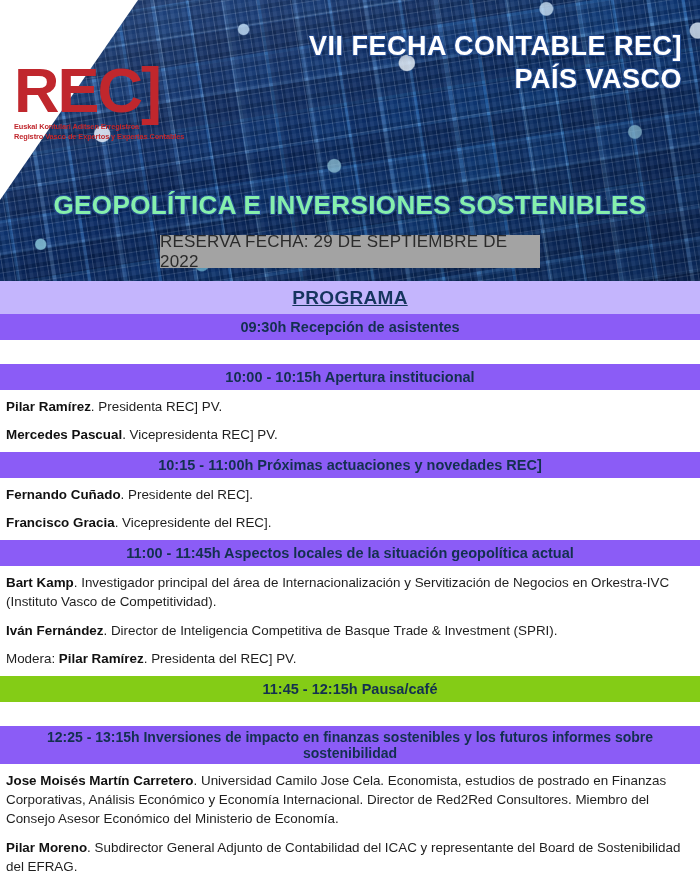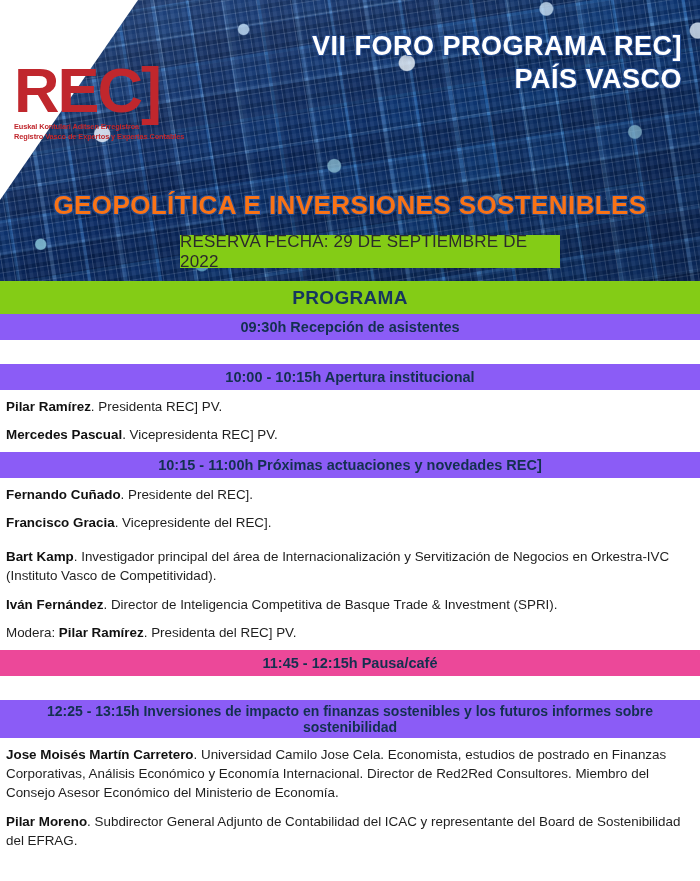--- a/index.html
+++ b/index.html
@@ -117,42 +117,41 @@
   }
   .hero-subtitle {
     position: absolute;
     top: 190px;
     left: 0;
     width: 700px;
     text-align: center;
     font-size: 26px;
     font-weight: bold;
     letter-spacing: .4px;
-    color: #f97316;
+    color: #86efac;
     text-shadow:
       -1px -1px 0 rgba(40,80,150,.8),
        1px -1px 0 rgba(40,80,150,.8),
       -1px  1px 0 rgba(40,80,150,.8),
        1px  1px 0 rgba(40,80,150,.8),
        0 2px 5px rgba(0,20,60,.5);
   }
   .date-band {
     position: absolute;
     left: 160px;
     top: 235px;
     width: 380px;
     height: 33px;
-    background: #84cc16;
+    background: #a3a3a3;
     display: flex;
     align-items: center;
     justify-content: center;
     font-size: 17px;
     letter-spacing: .2px;
     color: #2b2b2b;
-    margin-left: 20px;
   }
 
   
   .logo {
     position: absolute;
     top: 22px;
     left: 14px;
     width: 145px;
     margin-top: 40px;
   }
@@ -171,50 +170,51 @@
     white-space: nowrap;
   }
   .logo-tag1 { font-size: 7.4px; margin-top: 2px; }
   .logo-tag2 { font-size: 7.4px; margin-top: 1px; }
 
   
   .program {
     width: 700px;
   }
   .program-title {
-    background: #84cc16;
+    background: #c4b5fd;
     height: 33px;
     display: flex;
     align-items: center;
     justify-content: center;
     font-size: 19px;
     font-weight: bold;
     color: #16355e;
     letter-spacing: .3px;
+    text-decoration: underline;
   }
   .session-head {
     background: #8b5cf6;
     min-height: 26px;
     display: flex;
     align-items: center;
     justify-content: center;
     font-size: 14.5px;
     font-weight: bold;
     color: #13304f;
     padding: 3px 6px;
     box-sizing: border-box;
     text-align: center;
   }
   .session-head.wide {
     justify-content: flex-start;
     padding-left: 6px;
     font-size: 14px;
   }
   .session-head.muted {
-    background: #ec4899;
+    background: #84cc16;
   }
   .gap {
     background: #ffffff;
     height: 24px;
   }
   .speakers {
     background: #ffffff;
     padding: 7px 12px 7px 6px;
   }
   .speaker-line {
@@ -235,21 +235,21 @@
   <div class="hero-sheen"></div>
   <div class="hero-wedge"></div>
 
   <div class="logo">
     <div class="logo-mark">REC]</div>
     <div class="logo-tag1">Euskal Kontulari Aditsen Erregistroa</div>
     <div class="logo-tag2">Registro Vasco de Expertos y Expertas Contables</div>
   </div>
 
   <div class="hero-title">
-    <div>VII FORO PROGRAMA REC]</div>
+    <div>VII FECHA CONTABLE REC]</div>
     <div>PAÍS VASCO</div>
   </div>
 
   <div class="hero-subtitle">GEOPOLÍTICA E INVERSIONES SOSTENIBLES</div>
 
   <div class="date-band">RESERVA FECHA: 29 DE SEPTIEMBRE DE 2022</div>
 </div>
 
 <div class="program">
   <div class="program-title">PROGRAMA</div>
@@ -259,20 +259,21 @@
       <div class="session-head">10:00 - 10:15h Apertura institucional</div>
       <div class="speakers">
         <p class="speaker-line"><b>Pilar Ramírez</b><span>. Presidenta REC] PV.</span></p>
         <p class="speaker-line"><b>Mercedes Pascual</b><span>. Vicepresidenta REC] PV.</span></p>
       </div>
       <div class="session-head">10:15 - 11:00h Próximas actuaciones y novedades REC]</div>
       <div class="speakers">
         <p class="speaker-line"><b>Fernando Cuñado</b><span>. Presidente del REC].</span></p>
         <p class="speaker-line"><b>Francisco Gracia</b><span>. Vicepresidente del REC].</span></p>
       </div>
+      <div class="session-head">11:00 - 11:45h Aspectos locales de la situación geopolítica actual</div>
       <div class="speakers">
         <p class="speaker-line"><b>Bart Kamp</b><span>. Investigador principal del área de Internacionalización y Servitización de Negocios en Orkestra-IVC (Instituto Vasco de Competitividad).</span></p>
         <p class="speaker-line"><b>Iván Fernández</b><span>. Director de Inteligencia Competitiva de Basque Trade &amp; Investment (SPRI).</span></p>
         <p class="speaker-line"><span>Modera: </span><b>Pilar Ramírez</b><span>. Presidenta del REC] PV.</span></p>
       </div>
       <div class="session-head muted">11:45 - 12:15h Pausa/café</div>
       <div class="gap"></div>
       <div class="session-head wide">12:25 - 13:15h Inversiones de impacto en finanzas sostenibles y los futuros informes sobre sostenibilidad</div>
       <div class="speakers">
         <p class="speaker-line"><b>Jose Moisés Martín Carretero</b><span>. Universidad Camilo Jose Cela. Economista, estudios de postrado en Finanzas Corporativas, Análisis Económico y Economía Internacional. Director de Red2Red Consultores. Miembro del Consejo Asesor Económico del Ministerio de Economía.</span></p>

